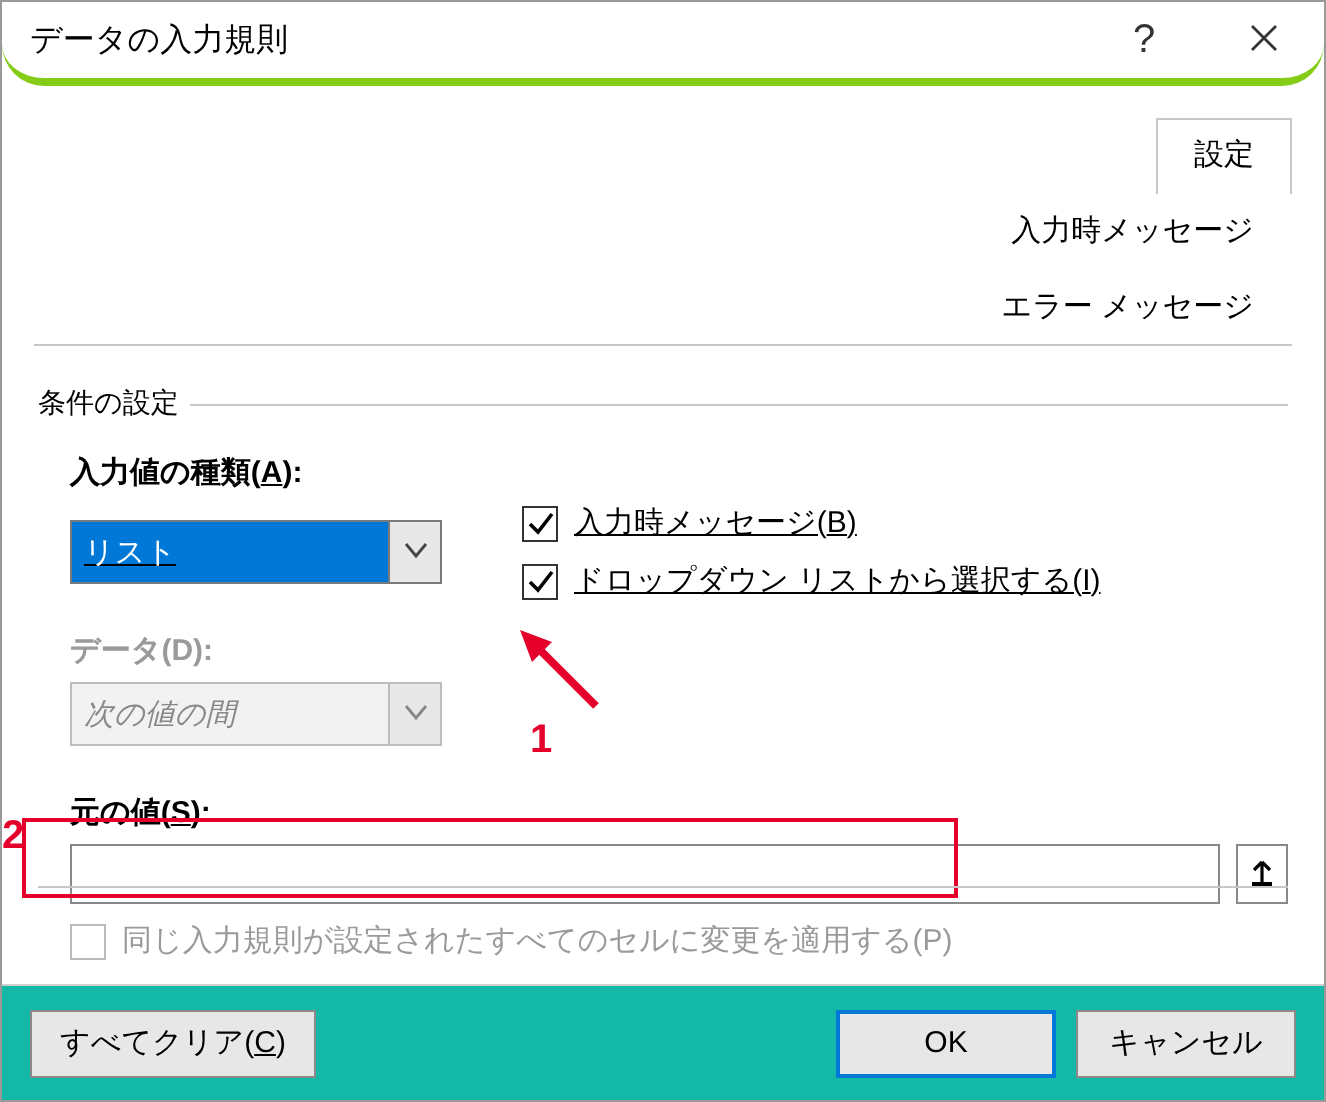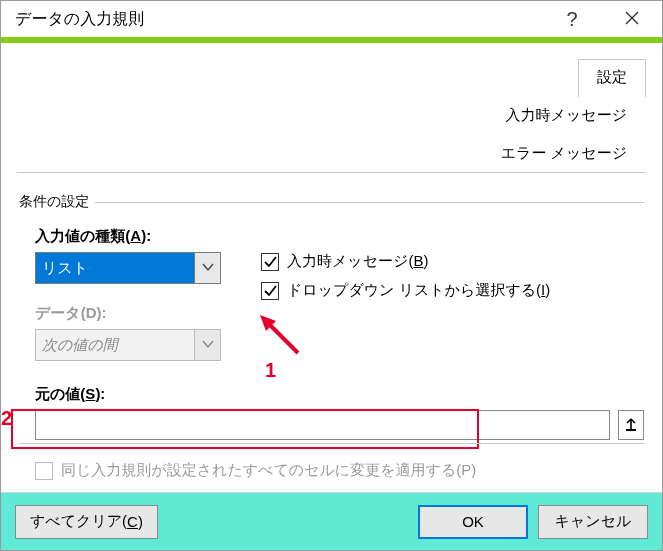--- a/index.html
+++ b/index.html
@@ -20,23 +20,24 @@
     background: #fff;
     display: flex;
     flex-direction: column;
     position: relative;
   }
   
   .titlebar {
     display:flex;
     align-items:center;
     height:42px;
-    border-bottom:6px solid #84cc16;
-    background:#fff;
-    position:relative;
+    border-bottom:4px solid #84cc16;
+    background:#fff;
+    position:relative;
+    border-radius:21px;
   }
   .title {
     padding-left:14px;
     font-size:16px;
   }
   .titlebar-buttons {
     margin-left:auto;
     display:flex;
     height:100%;
   }
@@ -105,21 +106,23 @@
   }
   .form-area {
     padding-left:16px;
     position:relative;
   }
   .field-label { font-size:15px; margin-bottom:6px;font-weight:bold; }
   .field-label .ul { text-decoration: underline; }
   .disabled-text { color:#9a9a9a; }
   .row1 {
     display:flex;
-    margin-bottom:4px;
+    align-items:center;
+    margin-bottom:16px;
+    text-decoration:underline;
   }
   .combo {
     display:flex;
     align-items:stretch;
     width:186px;
     height:32px;
     border:1px solid #7a7a7a;
     background:#fff;
   }
   .combo .combo-text {
@@ -199,21 +202,21 @@
   }
   .spacer-line {
     position:absolute;
     left:18px; right:18px;
     height:1px;
     background:#c8c8c8;
   }
   
   .footer {
     border-top:1px solid #d0d0d0;
-    background:#5eead4;
+    background:#14b8a6;
     height:58px;
     display:flex;
     align-items:center;
     padding:0 14px;
     gap:10px;
   }
   .footer .spacer { flex:1; }
   .btn {
     min-width:110px;
     height:34px;

